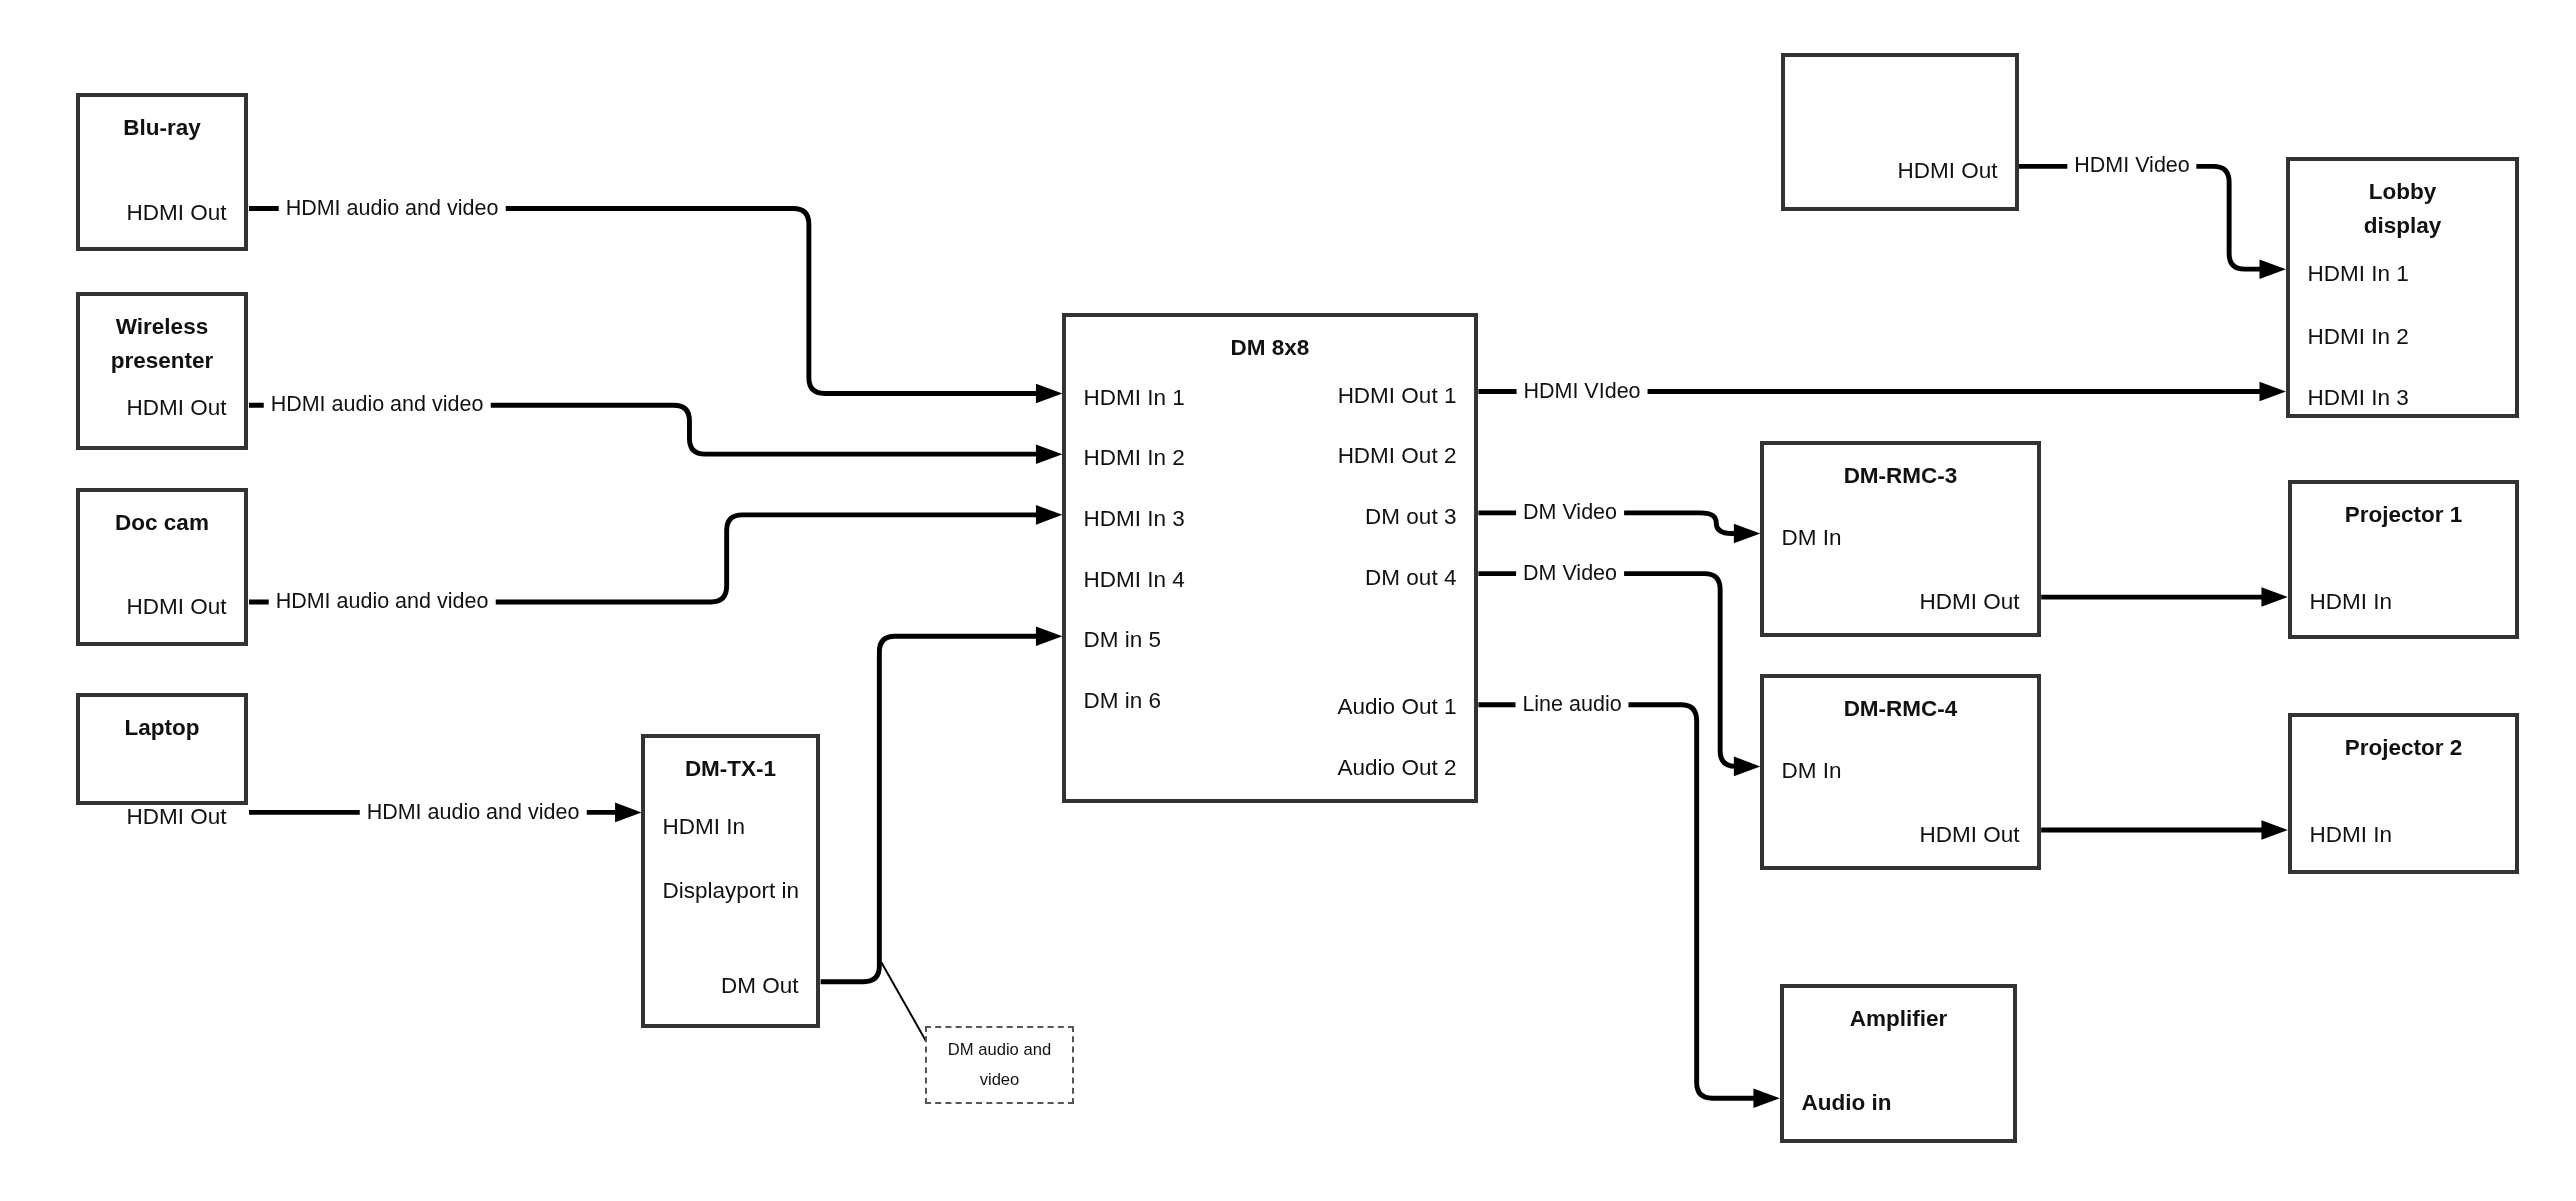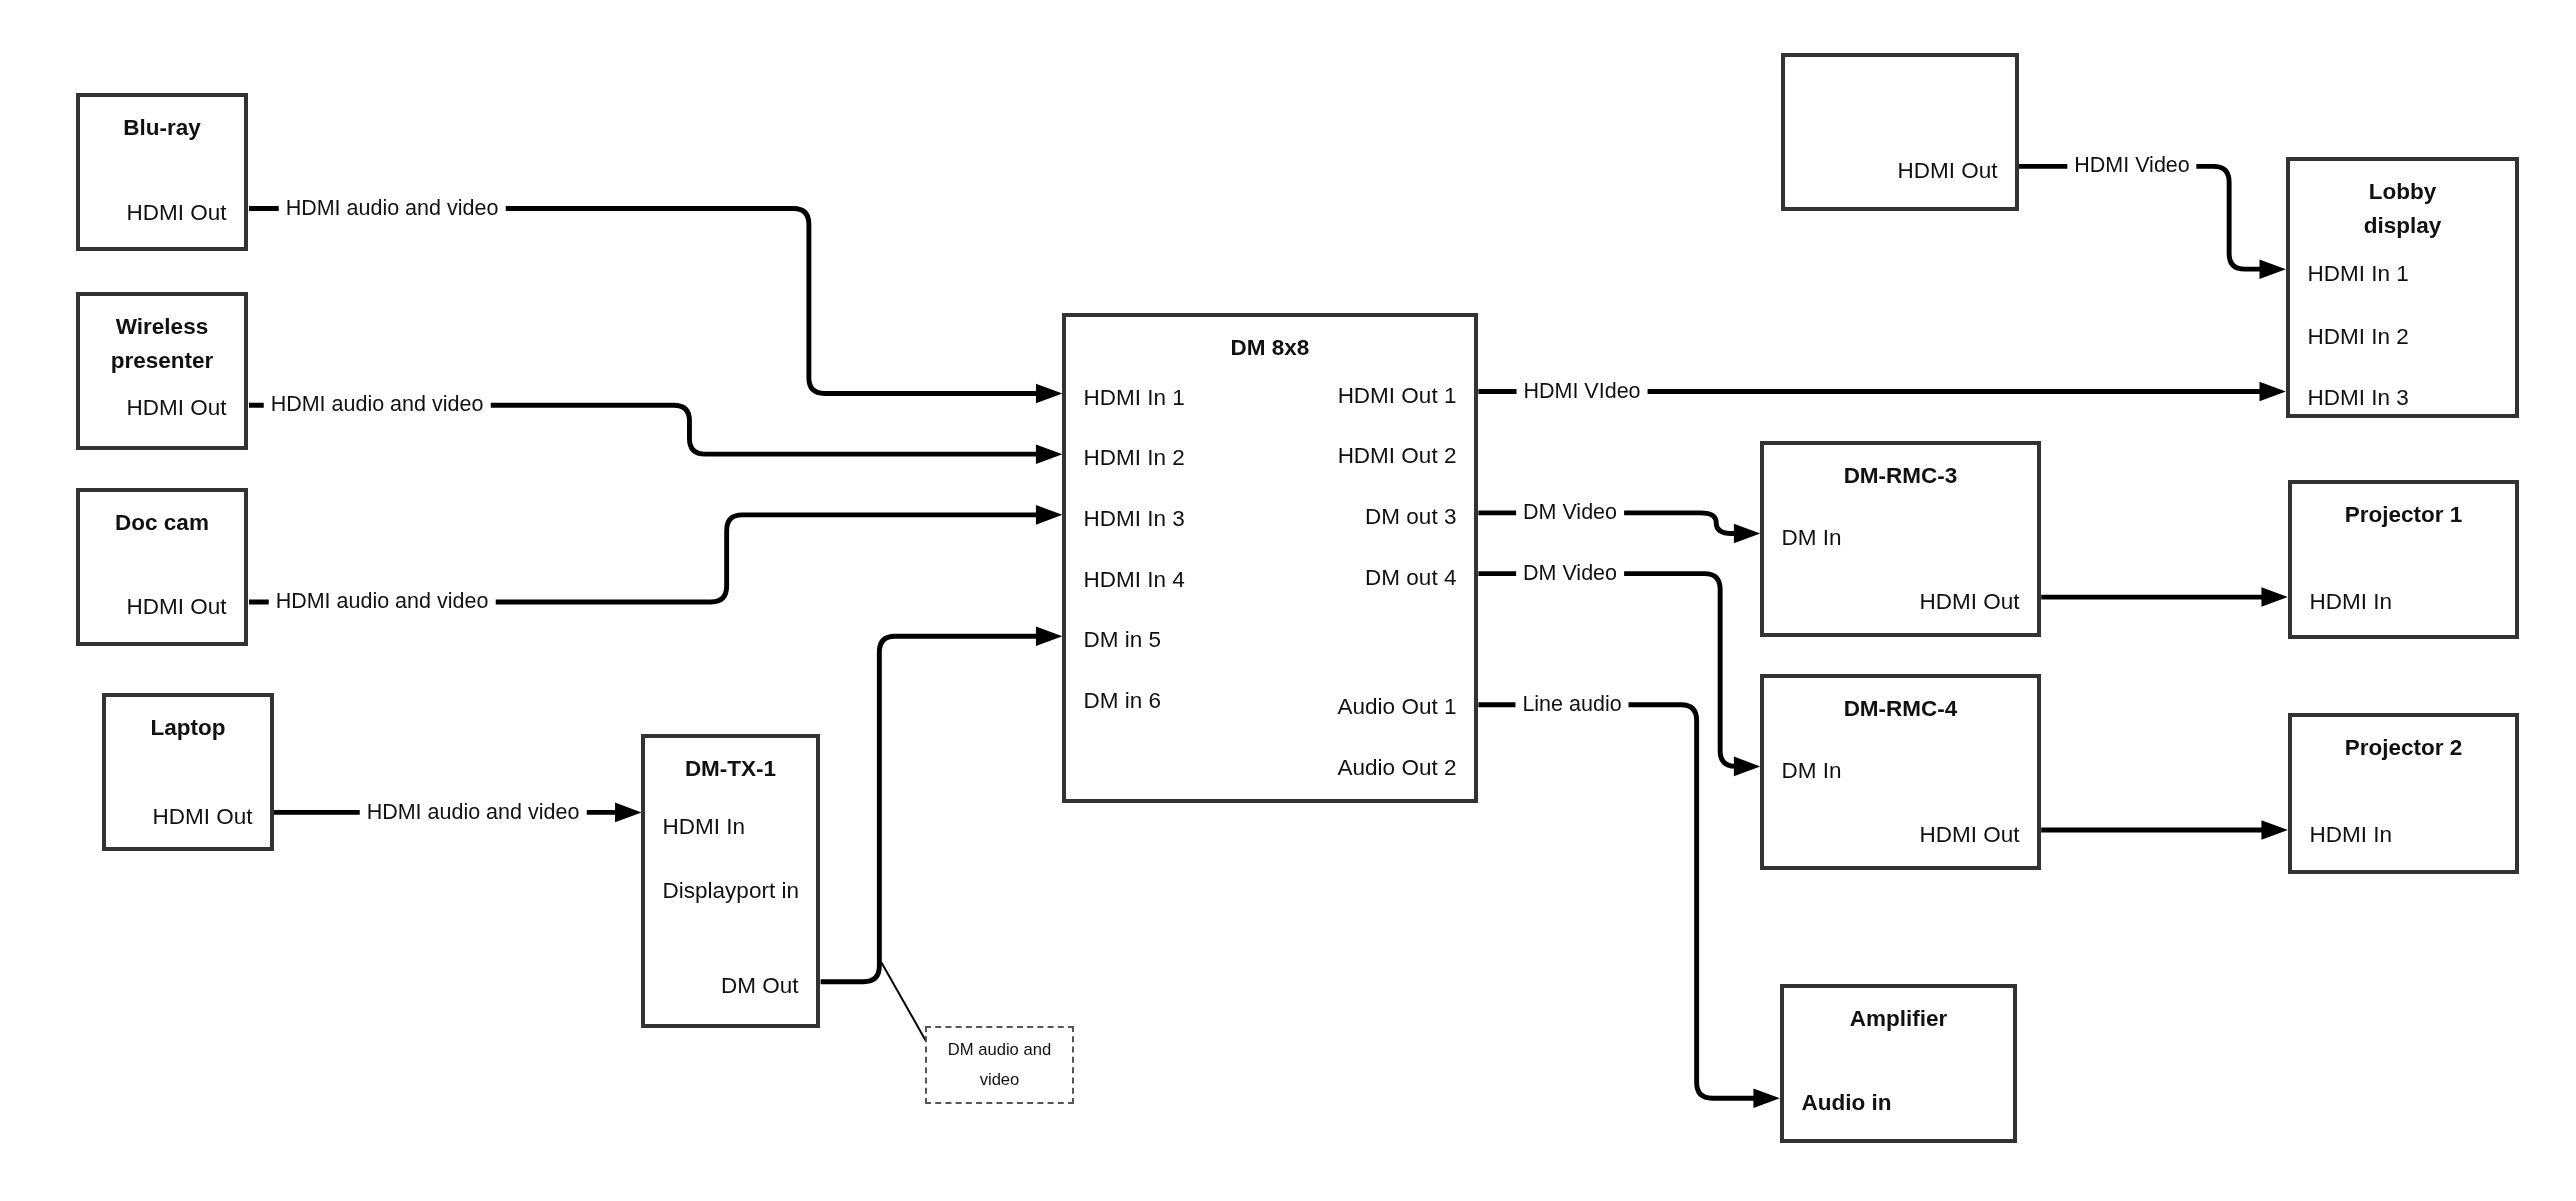--- a/index.html
+++ b/index.html
@@ -128,21 +128,21 @@
         <div>presenter</div>
       </div>
       <div class="port right" style="top: 98px;">HDMI Out</div>
     </div>
     <div class="node" style="left: 76px; top: 488px; width: 172px; height: 158px; border-color: rgb(51, 51, 51);">
       <div class="node-title">
         <div>Doc cam</div>
       </div>
       <div class="port right" style="top: 101px;">HDMI Out</div>
     </div>
-    <div class="node" style="left: 76px; top: 693px; width: 172px; height: 158px; border-color: rgb(51, 51, 51); margin-left: 26px;">
+    <div class="node" style="left: 76px; top: 693px; width: 172px; height: 112px; border-color: rgb(51, 51, 51);">
       <div class="node-title">
         <div>Laptop</div>
       </div>
       <div class="port right" style="top: 106px;">HDMI Out</div>
     </div>
     <div class="node" style="left: 641px; top: 734px; width: 179px; height: 294px; border-color: rgb(51, 51, 51);">
       <div class="node-title">
         <div>DM-TX-1</div>
       </div>
       <div class="port left" style="top: 75px;">HDMI In</div>

